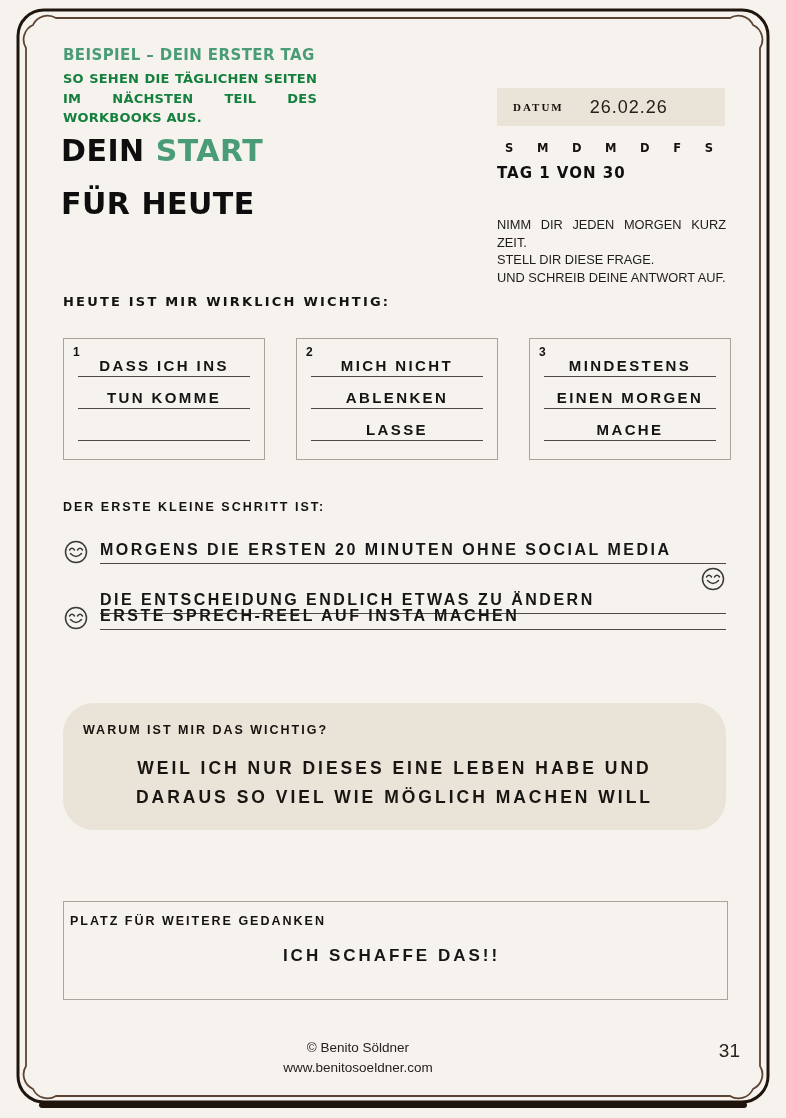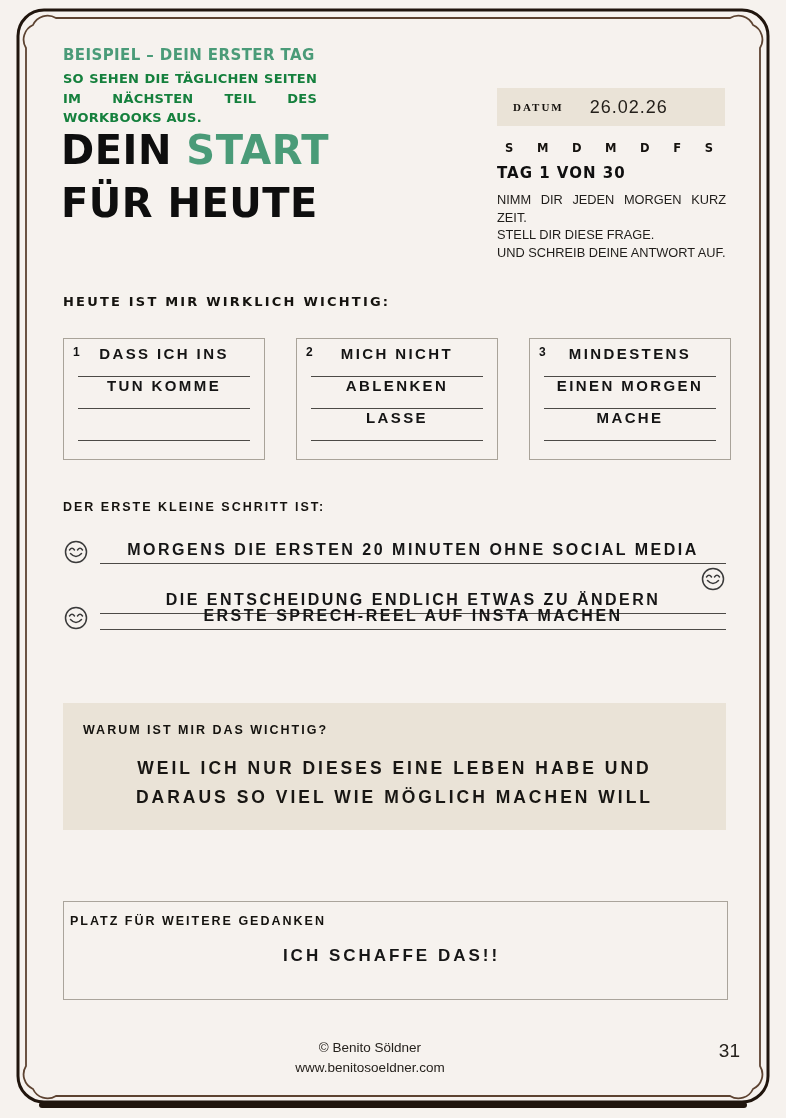--- a/index.html
+++ b/index.html
@@ -13,73 +13,73 @@
   svg.frame{position:absolute;left:0;top:0;pointer-events:none;z-index:5;}
   .content{position:absolute;left:0;top:0;width:786px;height:1118px;z-index:2;}
 
   
   .eyebrow{left:63px;top:46px;font-family:"DejaVu Sans",sans-serif;font-weight:bold;
     font-size:15px;letter-spacing:.4px;color:#4a9b78;}
   .intro{left:63px;top:69px;width:254px;font-family:"DejaVu Sans",sans-serif;font-weight:bold;
     font-size:13px;line-height:19.5px;color:#15803d;letter-spacing:.2px;}
   .intro .spread{text-align:justify;text-align-last:justify;}
   .title{left:61px;top:124px;font-family:"DejaVu Sans",sans-serif;font-weight:bold;
-    font-size:40px;line-height:53px;letter-spacing:.5px;color:#0e0e0e;}
+    font-size:30px;line-height:53px;letter-spacing:.5px;color:#0e0e0e;}
   .title .green{color:#4a9b78;}
 
   
   .datebox{left:497px;top:88px;width:228px;height:38px;background:#eae3d7;
     display:flex;align-items:center;}
   .datebox .dlabel{font-family:Liberation Serif, serif;font-weight:bold;font-size:11px;
     letter-spacing:2px;margin-left:16px;color:#15120e;}
   .datebox .dvalue{font-size:18px;letter-spacing:1px;margin-left:26px;color:#24201b;}
   .weekdays{left:505px;top:141px;width:208px;display:flex;justify-content:space-between;
     font-family:"DejaVu Sans",sans-serif;font-weight:bold;font-size:11.5px;color:#15120e;}
   .daycount{left:497px;top:164px;font-family:"DejaVu Sans",sans-serif;font-weight:bold;
     font-size:15px;letter-spacing:1px;color:#0f0f0f;}
   .instr{left:497px;top:191px;width:229px;font-size:12.8px;line-height:17.5px;color:#1f1d1a;}
-  .instr .spread{text-align:justify;text-align-last:justify;}
+  .instr .spread{text-align:justify;text-align-last:justify;margin-top:25px;}
 
   
   .seclabel{font-family:"DejaVu Sans",sans-serif;font-weight:bold;font-size:13px;
     letter-spacing:2.2px;color:#15130f;text-align:center;}
   .seclabel2{font-weight:bold;font-size:12.5px;letter-spacing:2px;color:#15130f;}
 
   
   .pbox{top:338px;width:200px;height:120px;border:1px solid #a9a399;background:transparent;}
   .pbox .num{position:absolute;left:9px;top:6px;font-weight:bold;font-size:12px;color:#111;}
   .pbox .rows{position:absolute;left:14px;right:14px;top:6px;}
   .pbox .row{height:31px;border-bottom:1px solid #4c4a46;display:flex;
-    align-items:flex-start;justify-content:center;}
+    align-items:flex-end;justify-content:center;}
   .pbox .row span{font-weight:bold;font-size:15px;letter-spacing:2.4px;color:#141414;
     white-space:nowrap;padding-bottom:2px;}
 
   
   .steprow{left:63px;width:663px;height:31px;display:flex;align-items:flex-end;}
   .steprow .icon{width:26px;height:26px;margin-bottom:-1px;flex:none;}
   .steprow .line{margin-left:11px;width:626px;border-bottom:1px solid #4c4a46;
-    white-space:nowrap;overflow:visible;text-align:center;}
+    white-space:nowrap;overflow:visible;}
   .steprow .line span{font-weight:bold;font-size:16px;letter-spacing:2.5px;color:#161616;
     display:inline-block;padding-bottom:4px;}
 
   
-  .whybox{left:63px;top:703px;width:663px;height:127px;background:#eae3d7;}
+  .whybox{left:63px;top:703px;width:663px;height:127px;background:#eae3d7;border-radius:31px;}
   .whybox .lbl{position:absolute;left:20px;top:20px;}
   .whybox .txt{position:absolute;left:0;right:0;top:51px;text-align:center;
     font-weight:bold;font-size:17.5px;line-height:29px;letter-spacing:3px;color:#181613;}
 
   
   .notesbox{left:63px;top:901px;width:663px;height:97px;border:1px solid #aaa49b;}
   .notesbox .lbl{position:absolute;left:6px;top:12px;}
   .notesbox .txt{position:absolute;left:0;right:8px;top:44px;text-align:center;
     font-weight:bold;font-size:17px;letter-spacing:3px;color:#161616;}
 
   
   .footer{left:0;top:1038px;width:716px;text-align:center;font-size:13.5px;
-    line-height:20px;color:#26221d;margin-left:12px;}
+    line-height:20px;color:#26221d;}
   .pagenum{left:690px;top:1040px;width:50px;text-align:right;font-size:19px;color:#26221d;}
 </style>
 </head>
 <body>
 
 <div class="content">
 
   <div class="abs eyebrow">BEISPIEL – DEIN ERSTER TAG</div>
   <div class="abs intro">
     <div class="spread">SO SEHEN DIE TÄGLICHEN SEITEN</div>

